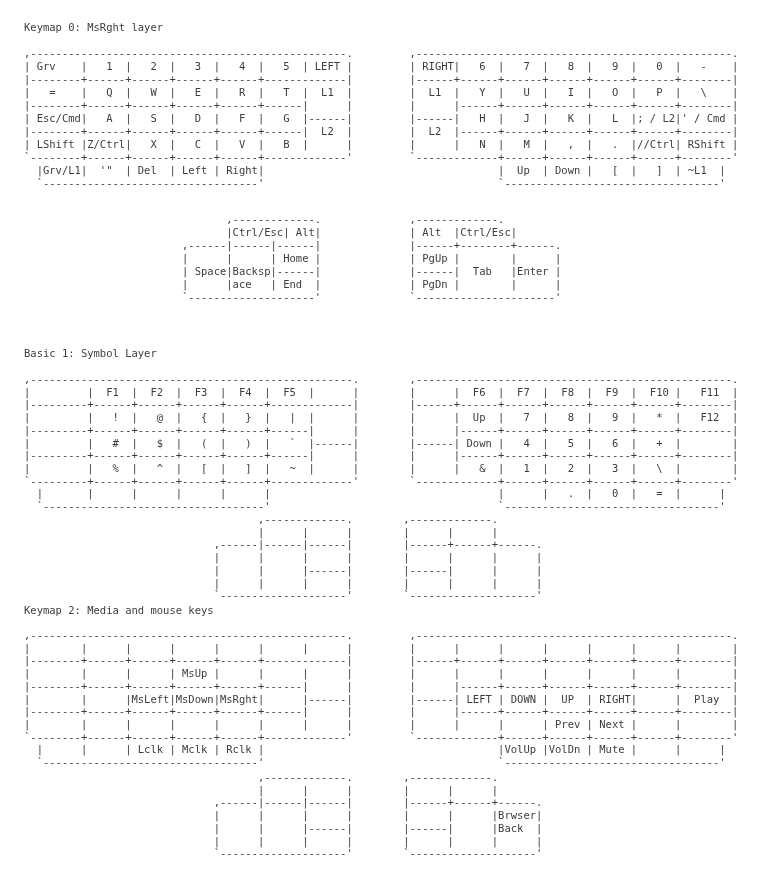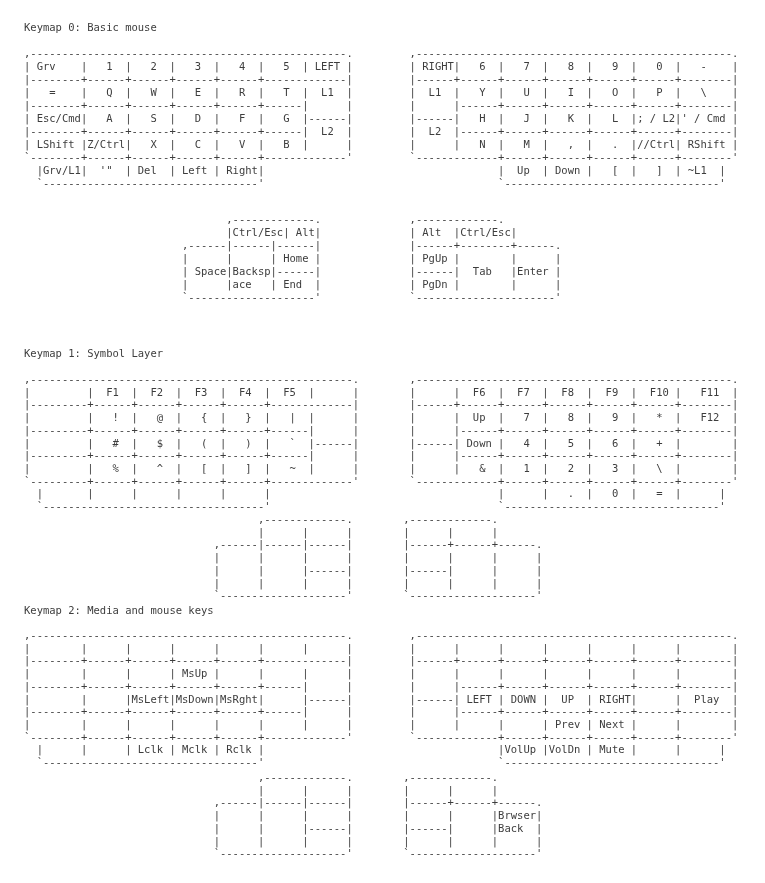--- a/index.html
+++ b/index.html
@@ -42,41 +42,41 @@
   #thumbs1 { top: 513px; }
   #title2  { top: 604px; }
   #main2   { top: 629px; }
   #thumbs2 { top: 771px; }
 </style>
 </head>
 <body>
 
 <div class="page">
 
-  <div class="sec-title" id="title0">Keymap 0: Basic mouse</div>
+  <div class="sec-title" id="title0">Keymap 0: MsRght layer</div>
   <pre class="art" id="main0">,--------------------------------------------------.         ,--------------------------------------------------.
 | Grv    |   1  |   2  |   3  |   4  |   5  | LEFT |         | RIGHT|   6  |   7  |   8  |   9  |   0  |   -    |
 |--------+------+------+------+------+-------------|         |------+------+------+------+------+------+--------|
 |   =    |   Q  |   W  |   E  |   R  |   T  |  L1  |         |  L1  |   Y  |   U  |   I  |   O  |   P  |   \    |
 |--------+------+------+------+------+------|      |         |      |------+------+------+------+------+--------|
 | Esc/Cmd|   A  |   S  |   D  |   F  |   G  |------|         |------|   H  |   J  |   K  |   L  |; / L2|' / Cmd |
 |--------+------+------+------+------+------|  L2  |         |  L2  |------+------+------+------+------+--------|
 | LShift |Z/Ctrl|   X  |   C  |   V  |   B  |      |         |      |   N  |   M  |   ,  |   .  |//Ctrl| RShift |
 `--------+------+------+------+------+-------------'         `-------------+------+------+------+------+--------'
   |Grv/L1|  '"  | Del  | Left | Right|                                     |  Up  | Down |   [  |   ]  | ~L1  |
   `----------------------------------'                                     `----------------------------------'</pre>
   <pre class="art" id="thumbs0">                                ,-------------.              ,-------------.
                                 |Ctrl/Esc| Alt|              | Alt  |Ctrl/Esc|
                          ,------|------|------|              |------+--------+------.
                          |      |      | Home |              | PgUp |        |      |
                          | Space|Backsp|------|              |------|  Tab   |Enter |
                          |      |ace   | End  |              | PgDn |        |      |
                          `--------------------'              `----------------------'</pre>
 
-  <div class="sec-title" id="title1">Keymap 1: Symbol Layer</div>
+  <div class="sec-title" id="title1">Basic 1: Symbol Layer</div>
   <pre class="art" id="main1">,---------------------------------------------------.        ,--------------------------------------------------.
 |         |  F1  |  F2  |  F3  |  F4  |  F5  |      |        |      |  F6  |  F7  |  F8  |  F9  |  F10 |   F11  |
 |---------+------+------+------+------+-------------|        |------+------+------+------+------+------+--------|
 |         |   !  |   @  |   {  |   }  |   |  |      |        |      |  Up  |   7  |   8  |   9  |   *  |   F12  |
 |---------+------+------+------+------+------|      |        |      |------+------+------+------+------+--------|
 |         |   #  |   $  |   (  |   )  |   `  |------|        |------| Down |   4  |   5  |   6  |   +  |        |
 |---------+------+------+------+------+------|      |        |      |------+------+------+------+------+--------|
 |         |   %  |   ^  |   [  |   ]  |   ~  |      |        |      |   &amp;  |   1  |   2  |   3  |   \  |        |
 `---------+------+------+------+------+-------------'        `-------------+------+------+------+------+--------'
   |       |      |      |      |      |                                    |      |   .  |   0  |   =  |      |

